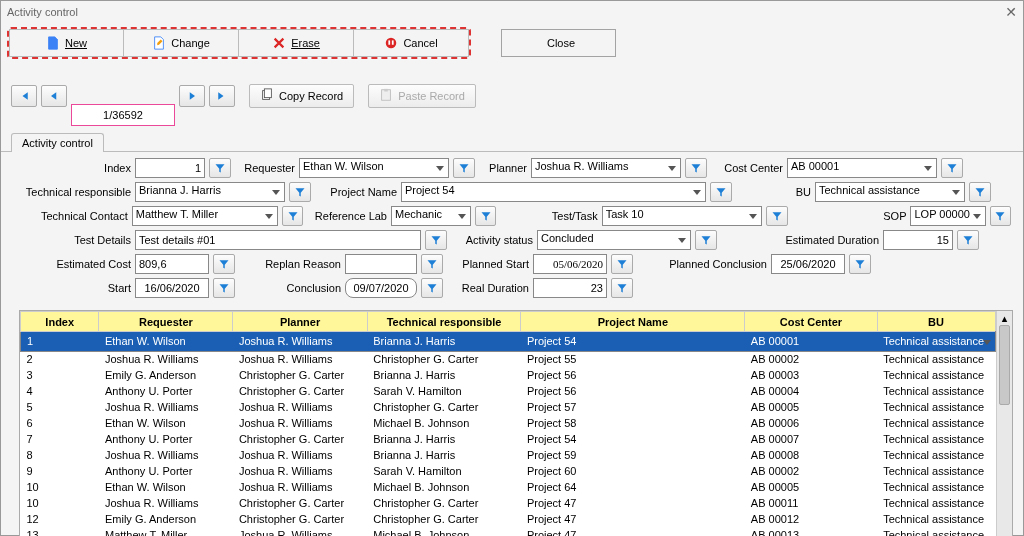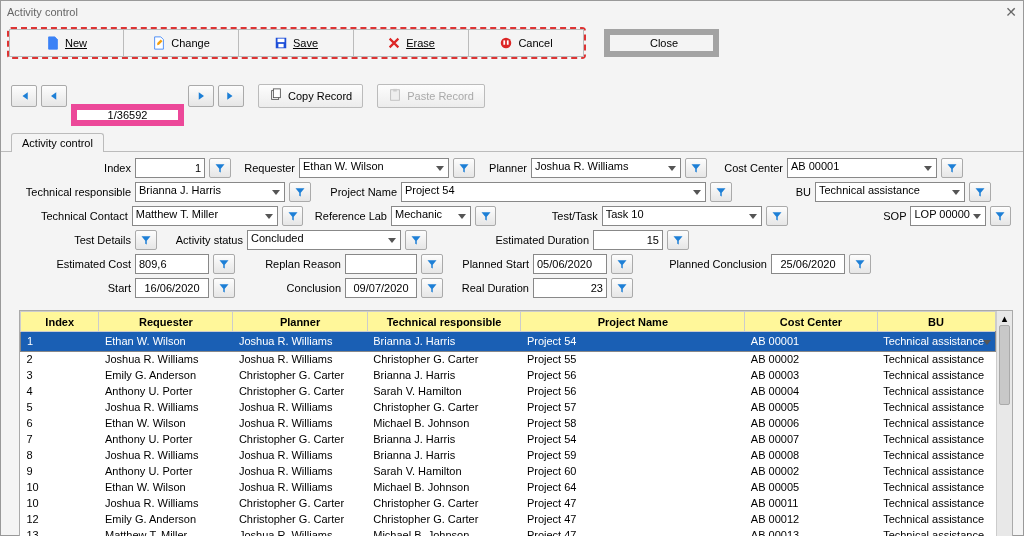--- a/index.html
+++ b/index.html
@@ -1,32 +1,32 @@
 <!DOCTYPE html>
 <html><head>
 <meta charset="utf-8">
 <style>
   * { box-sizing: border-box; font-family: Tahoma, Arial, sans-serif; font-size: 11px; }
   body { margin: 0; background: #fff; }
   .window { width: 1024px; height: 536px; border: 1px solid #999; background: #f4f4f4; position: relative; }
   .titlebar { height: 22px; background: #f4f4f4; display: flex; align-items: center; padding: 0 6px; color: #666; }
   .titlebar .title { flex: 1; }
   .titlebar .close-x { color: #666; cursor: pointer; font-size: 14px; }
-  .toolbar-row { display: flex; align-items: center; padding: 4px 6px; gap: 0; }
+  .toolbar-row { display: flex; align-items: center; padding: 4px 6px; gap: 12px; }
   .tool-group { display: flex; border: 2px dashed #dd3333; border-radius: 4px; padding: 0; }
   .tbtn { width: 115px; height: 28px; background: #f4f4f4; border: 1px solid #bbb; display: flex; align-items: center; justify-content: center; gap: 5px; cursor: pointer; }
   .tbtn:not(:first-child) { border-left: none; }
   .tbtn .ic { width: 14px; height: 14px; display: inline-block; }
   .tbtn .txt { color: #000; }
   .tbtn .ul { text-decoration: underline; }
-  .tbtn-close { width: 115px; height: 28px; background: #f4f4f4; border: 6px solid #a3a3a3; display: flex; align-items: center; justify-content: center; gap: 5px; cursor: pointer; margin-left: 18px; }
+  .tbtn-close { width: 115px; height: 28px; background: #f4f4f4; border: 1px solid #a3a3a3; display: flex; align-items: center; justify-content: center; gap: 5px; cursor: pointer; margin-left: 18px; }
   .pager-row { display: flex; align-items: center; padding: 2px 10px 6px 10px; gap: 4px; }
   .pager-btn { width: 26px; height: 22px; border: 1px solid #aaa; background: linear-gradient(#fdfdfd,#e6e6e6); display: flex; align-items: center; justify-content: center; cursor: pointer; border-radius: 2px; }
   .pager-btn svg { width: 12px; height: 12px; }
-  .pager-text { width: 113px; height: 22px; border: 6px solid #ec4899; background: #fff; display: flex; align-items: center; justify-content: center; margin-top: 39px; }
+  .pager-text { width: 104px; height: 22px; border: 1px solid #ec4899; background: #fff; display: flex; align-items: center; justify-content: center; margin-top: 39px; }
   .wide-btn { height: 24px; padding: 0 10px; border: 1px solid #bbb; background: linear-gradient(#fdfdfd,#ececec); display: flex; align-items: center; gap: 5px; cursor: pointer; margin-left: 10px; border-radius: 2px; }
   .wide-btn.disabled { color: #aaa; text-align: right; }
   .tab-strip { display: flex; padding: 0 10px; }
   .tab { background: #f4f4f4; border: 1px solid #bbb; border-bottom: none; padding: 3px 10px; border-radius: 3px 3px 0 0; position: relative; top: 1px; }
   .form-area { border-top: 1px solid #bbb; padding: 6px 12px 4px 12px; background: #f4f4f4; }
   .frow { display: flex; align-items: center; margin-bottom: 4px; gap: 4px; }
   .lbl { text-align: right; color: #000; }
   .inp, .sel { height: 20px; border: 1px solid #888; background: #fff; padding: 1px 3px; }
   .sel { position: relative; }
   .sel::after { content: ""; position: absolute; right: 4px; top: 7px; border-left: 4px solid transparent; border-right: 4px solid transparent; border-top: 5px solid #555; }
@@ -64,28 +64,20 @@
       </div>
       <div class="tbtn">
         <span class="ic"><svg viewBox="0 0 16 16">
               <path d="M3 1h7l3 3v11H3z" fill="#fff" stroke="#3b82f6"></path>
               <path d="M6 8l4-4 2 2-4 4-2 .5z" fill="#f59e0b"></path>
             </svg></span>
         <span class="txt">Change</span>
       </div>
       <div class="tbtn">
         <span class="ic"><svg viewBox="0 0 16 16">
-              <rect x="2" y="2" width="12" height="12" fill="#1d4ed8"></rect>
-              <rect x="4" y="3" width="8" height="4" fill="#fff"></rect>
-              <rect x="5" y="9" width="6" height="4" fill="#fff"></rect>
-            </svg></span>
-        <span class="txt"><span class="ul">Save</span></span>
-      </div>
-      <div class="tbtn">
-        <span class="ic"><svg viewBox="0 0 16 16">
               <path d="M3 3l10 10M13 3L3 13" stroke="#dc2626" stroke-width="2.5"></path>
             </svg></span>
         <span class="txt"><span class="ul">Erase</span></span>
       </div>
       <div class="tbtn">
         <span class="ic"><svg viewBox="0 0 16 16">
               <path d="M8 2a6 6 0 100 12 6 6 0 000-12z" fill="#dc2626"></path>
               <rect x="5" y="5" width="2" height="5" fill="#fff"></rect>
               <rect x="9" y="5" width="2" height="5" fill="#fff"></rect>
             </svg></span>
@@ -226,20 +218,21 @@
       <div class="sel" style="width:77px">LOP 00000</div>
       <div class="filter-btn">
           <svg viewBox="0 0 16 16">
             <path d="M2 3h12l-5 6v5l-2-1V9z" fill="#1d7fd6"></path>
           </svg>
         </div>
     </div>
 
     <div class="frow">
       <span class="lbl" style="width:118px">Test Details</span>
+      <input class="inp" style="width: 286px;" value="Test details #01">
       <div class="filter-btn">
           <svg viewBox="0 0 16 16">
             <path d="M2 3h12l-5 6v5l-2-1V9z" fill="#1d7fd6"></path>
           </svg>
         </div>
       <span class="lbl" style="width:82px">Activity status</span>
       <div class="sel" style="width:154px">Concluded</div>
       <div class="filter-btn">
           <svg viewBox="0 0 16 16">
             <path d="M2 3h12l-5 6v5l-2-1V9z" fill="#1d7fd6"></path>
@@ -263,21 +256,21 @@
           </svg>
         </div>
       <span class="lbl" style="width:102px">Replan Reason</span>
       <input class="inp" style="width: 72px;" value="">
       <div class="filter-btn">
           <svg viewBox="0 0 16 16">
             <path d="M2 3h12l-5 6v5l-2-1V9z" fill="#1d7fd6"></path>
           </svg>
         </div>
       <span class="lbl" style="width:82px">Planned Start</span>
-      <input class="inp" style="width: 74px; text-align: left;" value="05/06/2020">
+      <input class="inp" style="width: 74px; text-align: right; font-family: Liberation Serif, serif;" value="05/06/2020">
       <div class="filter-btn">
           <svg viewBox="0 0 16 16">
             <path d="M2 3h12l-5 6v5l-2-1V9z" fill="#1d7fd6"></path>
           </svg>
         </div>
       <span class="lbl" style="width:130px">Planned Conclusion</span>
       <input class="inp" style="width: 74px; text-align: center;" value="25/06/2020">
       <div class="filter-btn">
           <svg viewBox="0 0 16 16">
             <path d="M2 3h12l-5 6v5l-2-1V9z" fill="#1d7fd6"></path>
@@ -287,21 +280,21 @@
 
     <div class="frow">
       <span class="lbl" style="width:118px">Start</span>
       <input class="inp" style="width: 74px; text-align: center;" value="16/06/2020">
       <div class="filter-btn">
           <svg viewBox="0 0 16 16">
             <path d="M2 3h12l-5 6v5l-2-1V9z" fill="#1d7fd6"></path>
           </svg>
         </div>
       <span class="lbl" style="width:102px">Conclusion</span>
-      <input class="inp" style="width: 72px; text-align: center;" value="09/07/2020">
+      <input class="inp" style="width: 72px; text-align: center; border-radius: 8px;" value="09/07/2020">
       <div class="filter-btn">
           <svg viewBox="0 0 16 16">
             <path d="M2 3h12l-5 6v5l-2-1V9z" fill="#1d7fd6"></path>
           </svg>
         </div>
       <span class="lbl" style="width:82px">Real Duration</span>
       <input class="inp" style="width: 74px; text-align: right;" value="23">
       <div class="filter-btn">
           <svg viewBox="0 0 16 16">
             <path d="M2 3h12l-5 6v5l-2-1V9z" fill="#1d7fd6"></path>

